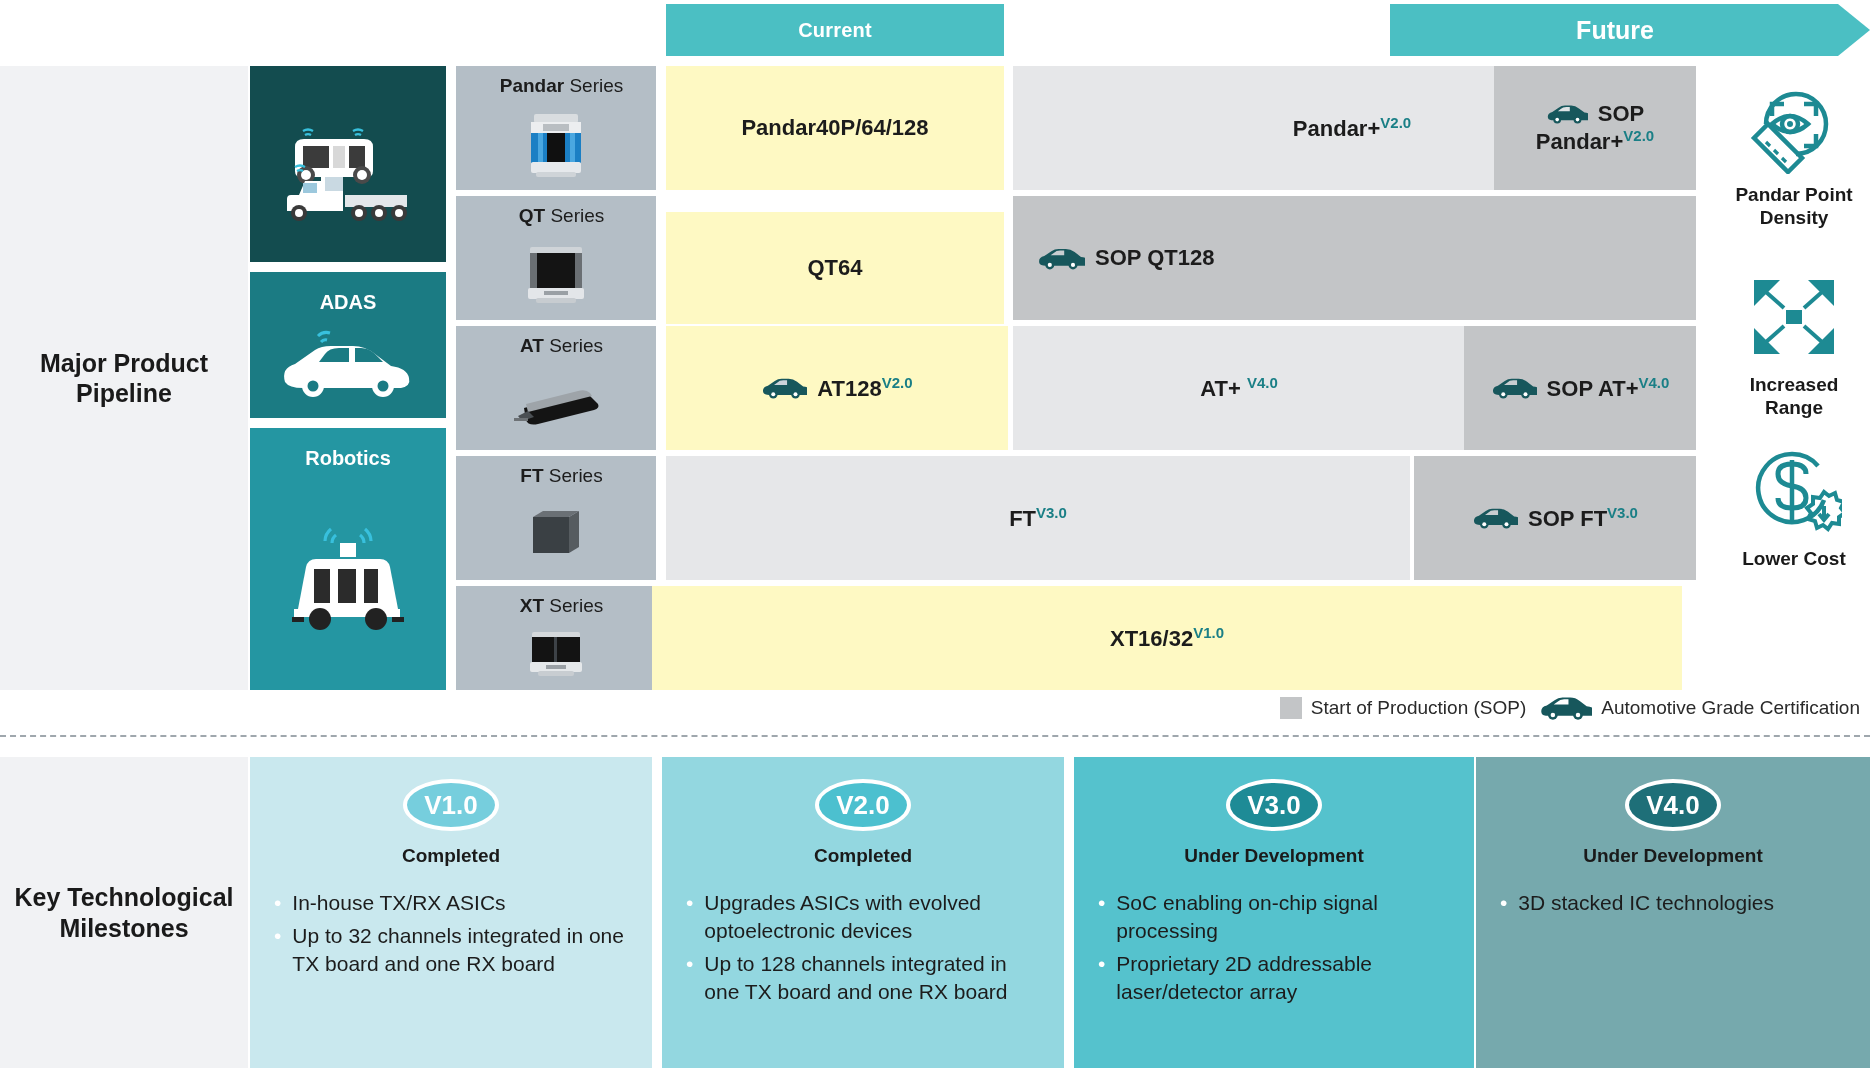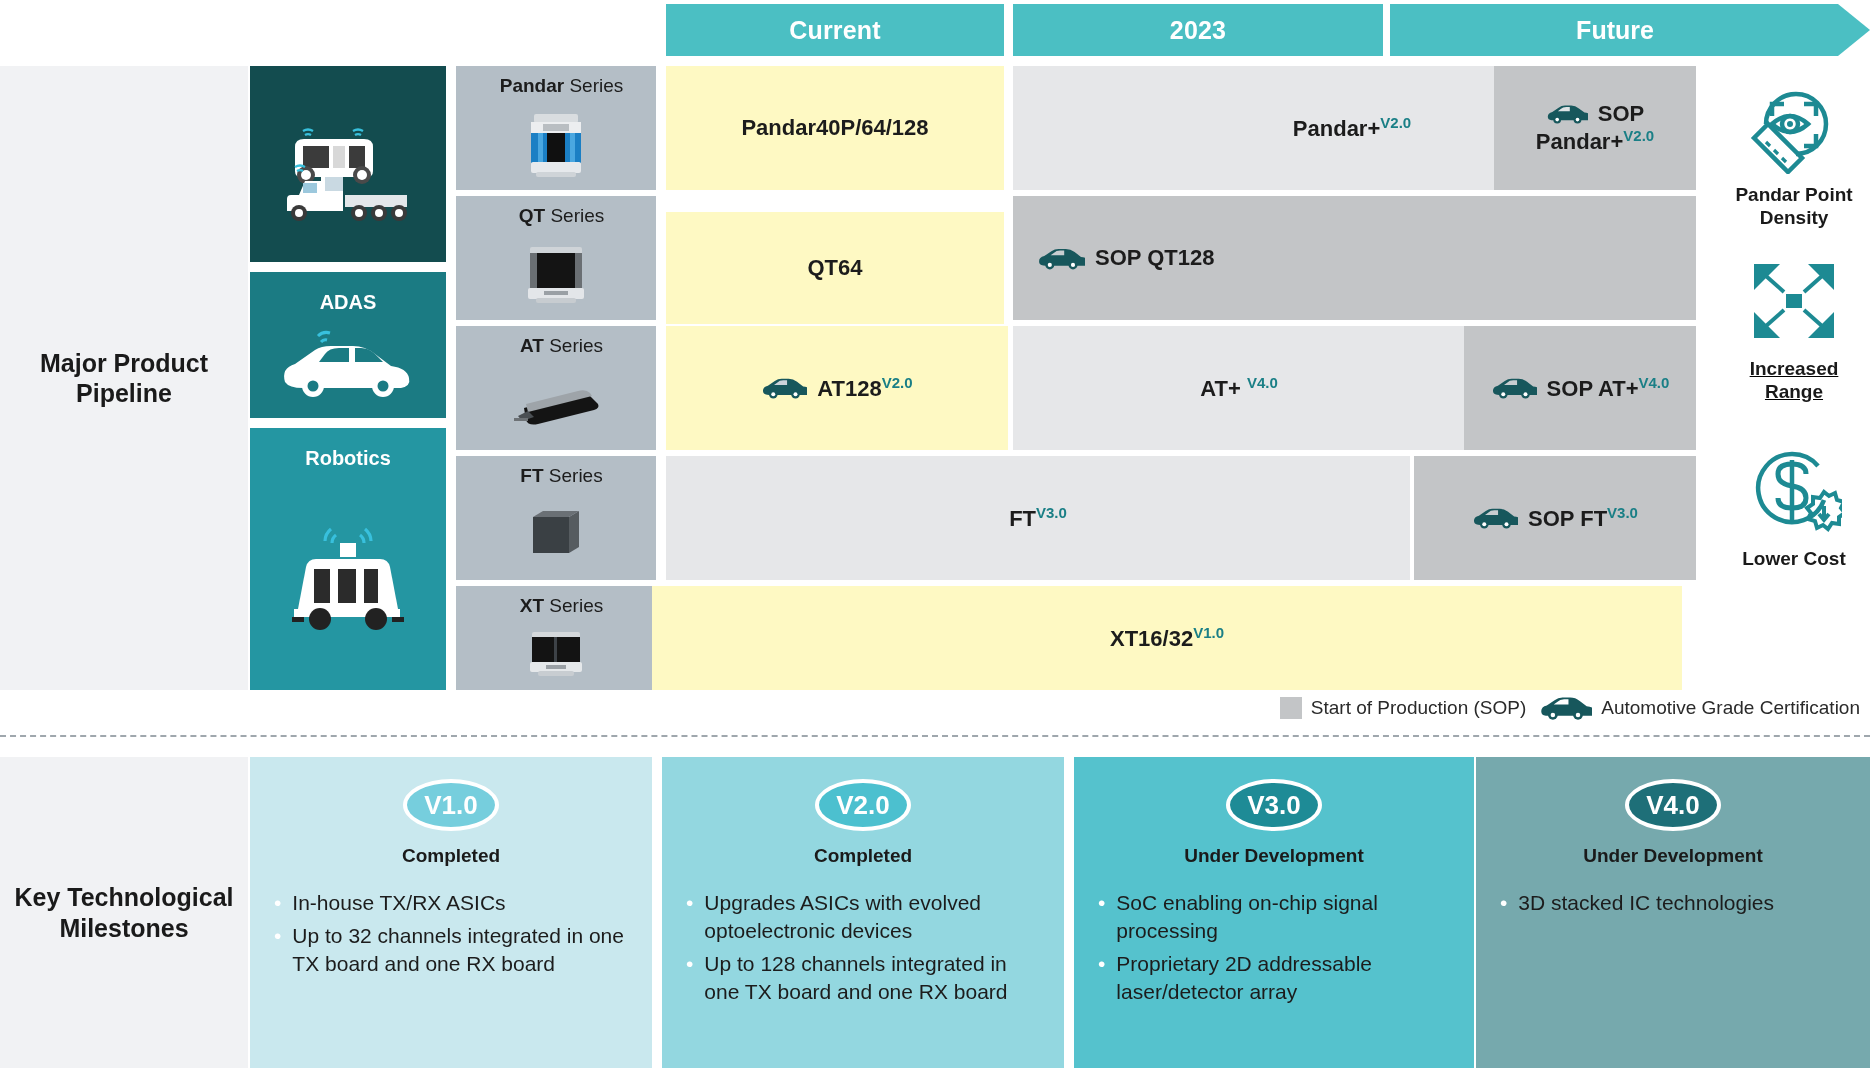--- a/index.html
+++ b/index.html
@@ -9,21 +9,21 @@
     background: #ffffff;
     overflow: hidden;
     position: relative;
   }
 
   
   .header-row { position: absolute; left: 0; top: 0; width: 1870px; height: 58px; }
   .hdr {
     position: absolute; top: 4px; height: 52px;
     background: #4bbfc3; color: #ffffff;
-    font-size: 25px; font-weight: bold;
+    font-size: 20px; font-weight: bold;
     display: flex; align-items: center; justify-content: center;
     letter-spacing: .2px;
   }
   .hdr-future-wrap { position: absolute; top: 4px; height: 52px; }
   .hdr-future {
     width: 100%; height: 100%;
     background: #4bbfc3; color: #ffffff;
     font-size: 25px; font-weight: bold;
     display: flex; align-items: center; justify-content: center;
     clip-path: polygon(0 0, calc(100% - 32px) 0, 100% 50%, calc(100% - 32px) 100%, 0 100%);
@@ -119,21 +119,20 @@
     display: flex; gap: 11px; font-size: 21px; color: #1c1c1c;
     line-height: 1.34; margin-bottom: 5px;
   }
   .ms-bullet { color: #ffffff; font-size: 21px; line-height: 1.34; flex: none; }
 </style>
 </head>
 <body>
 
 <div class="header-row">
   <div class="hdr" id="hdr-current" style="left:666px;width:338px;">Current</div>
-  <div class="hdr" id="hdr-2023" style="left:1013px;width:370px;">2023</div>
   <div class="hdr-future-wrap" style="left:1390px;width:480px;">
     <div class="hdr-future">Future</div>
   </div>
 </div>
 
 <div class="left-panel" id="major-title">Major Product Pipeline</div>
 <div class="left-panel" id="key-title">Key Technological Milestones</div>
 
 <div class="cat" id="cat-0" style="top:66px;height:196px;background:#134c4f;">
   <div class="cat-art">
@@ -395,21 +394,21 @@
       <path d="M26 46 q18-16 36 0 q-18 16-36 0 z" fill="none" stroke="#1d8a93" stroke-width="4.5"></path>
       <circle cx="44" cy="46" r="8" fill="none" stroke="#1d8a93" stroke-width="4.5"></circle>
       <circle cx="44" cy="46" r="3" fill="#1d8a93"></circle>
       <path d="M8 60 l34 34 l14-14 l-34-34 z" fill="none" stroke="#1d8a93" stroke-width="4.5"></path>
       <path d="M16 68 l6 6 M24 76 l6 6 M32 84 l6 6 M20 64 l4 4 M28 72 l4 4 M36 80 l4 4" stroke="#1d8a93" stroke-width="3.2"></path>
     </svg>
   </div>
   <div class="benefit-label">Pandar Point Density</div>
 </div>
 
-<div class="benefit" style="top:256px;text-decoration:underline;">
+<div class="benefit" style="top:272px;">
   <div>
     <svg width="96" height="92" viewBox="0 0 96 92" aria-hidden="true">
       <rect x="40" y="38" width="16" height="14" fill="#1d8a93"></rect>
       <path d="M38 36 L20 20" stroke="#1d8a93" stroke-width="4"></path>
       <path d="M8 8 h26 l-26 26 z" fill="#1d8a93"></path>
       <path d="M58 36 L76 20" stroke="#1d8a93" stroke-width="4"></path>
       <path d="M88 8 h-26 l26 26 z" fill="#1d8a93"></path>
       <path d="M38 54 L20 70" stroke="#1d8a93" stroke-width="4"></path>
       <path d="M8 82 h26 l-26-26 z" fill="#1d8a93"></path>
       <path d="M58 54 L76 70" stroke="#1d8a93" stroke-width="4"></path>

